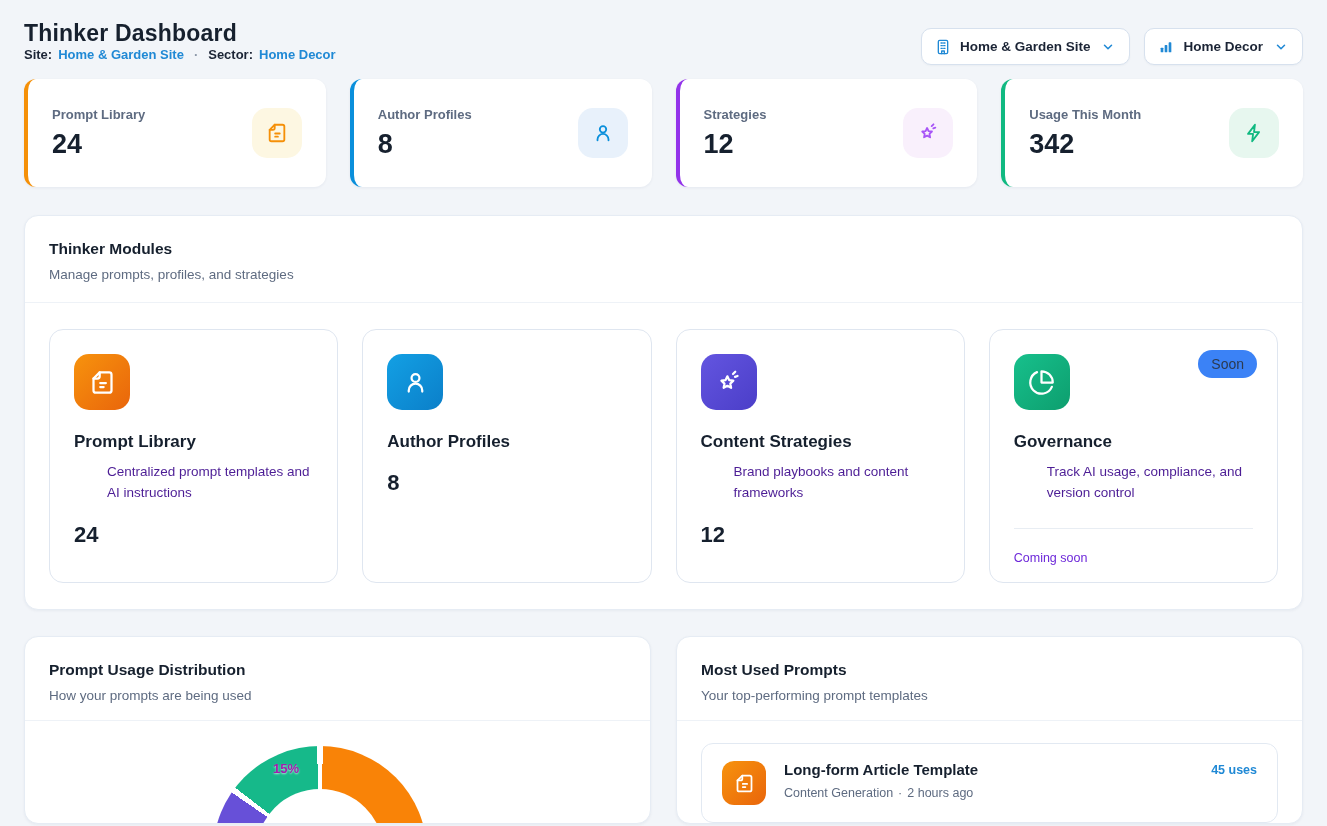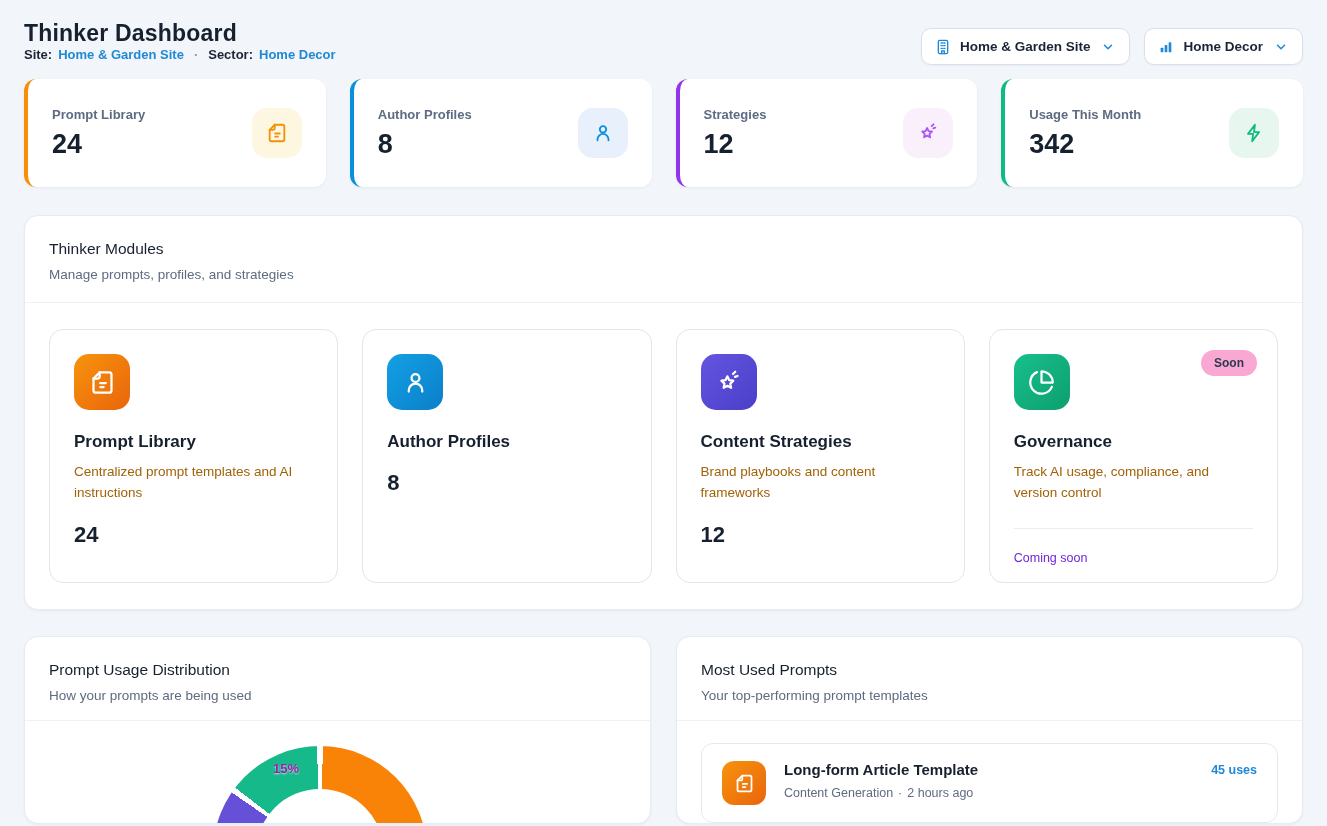--- a/index.html
+++ b/index.html
@@ -42,41 +42,41 @@
     width:50px; height:50px; border-radius:15px;
     display:flex; align-items:center; justify-content:center;
   }
 
   
   .panel {
     background:#fff; border:1px solid #e6ecf4; border-radius:14px;
     box-shadow:0 1px 3px rgba(16,42,83,.05); margin-bottom:26px;
   }
   .panel-head { padding:24px 24px 20px 24px; border-bottom:1px solid #eef2f7; }
-  .panel-title { font-size:15.5px; font-weight:400; color:#16202e; }
+  .panel-title { font-size:15.5px; font-weight:700; color:#16202e; }
   .panel-sub { font-size:13.5px; color:#5e6b81; margin-top:9px; }
   .modules-grid { display:grid; grid-template-columns:repeat(4,1fr); gap:24px; padding:26px 24px; }
   .module-card {
     position:relative; background:#fff; border:1px solid #dfe6f0; border-radius:14px;
     padding:24px; height:254px; cursor:pointer;
   }
   .module-tile {
     width:56px; height:56px; border-radius:15px; color:#fff;
     display:flex; align-items:center; justify-content:center;
   }
   .tile-orange { background:linear-gradient(135deg,#f7930d,#e9650b); }
   .tile-blue   { background:linear-gradient(135deg,#13a0e4,#0b7fc9); }
   .tile-purple { background:linear-gradient(135deg,#6355e0,#4b3ec8); }
   .tile-green  { background:linear-gradient(135deg,#17c08c,#0d9e6e); }
   .module-title { font-size:17px; font-weight:800; color:#16202e; margin-top:22px; }
-  .module-desc { font-size:13.5px; color:#a16207; line-height:1.55; margin-top:10px; }
+  .module-desc { font-size:13.5px; color:#4c1d95; line-height:1.55; margin-top:10px;margin-left:33px; }
   .module-count { font-size:22px; font-weight:800; color:#16202e; margin-top:18px; }
   .soon-badge {
-    position:absolute; top:20px; right:20px; background:#f9a8d4; color:#2c3a50;
-    font-size:12px; font-weight:700; padding:6px 13px; border-radius:999px;
+    position:absolute; top:20px; right:20px; background:#3b82f6; color:#2c3a50;
+    font-size:14px; font-weight:400; padding:6px 13px; border-radius:999px;
   }
   .module-divider { border-top:1px solid #e8edf3; margin-top:24px; }
   .coming-soon { font-size:12.5px; color:#6d28d9; margin-top:22px; }
 
   
   .bottom-row { display:grid; grid-template-columns:1fr 1fr; gap:25px; }
   .bottom-card {
     background:#fff; border:1px solid #e6ecf4; border-radius:14px;
     box-shadow:0 1px 3px rgba(16,42,83,.05); height:188px; overflow:hidden;
   }

